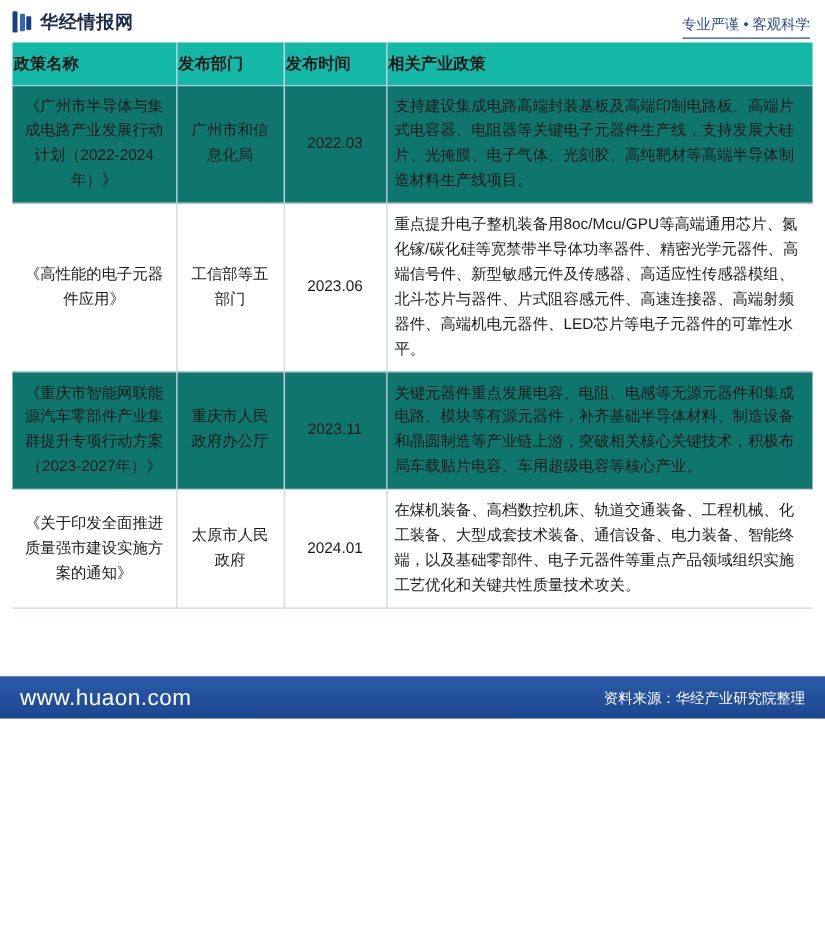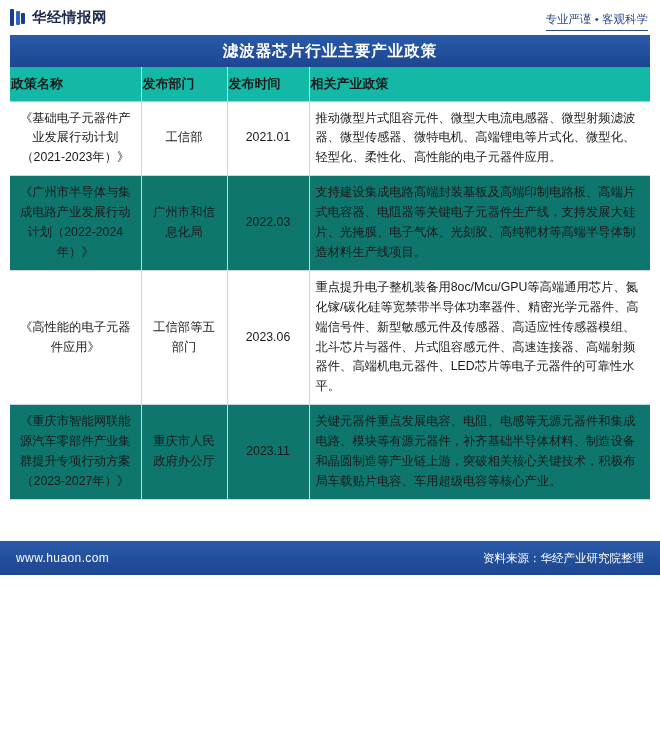--- a/index.html
+++ b/index.html
@@ -127,21 +127,21 @@
     height: 34px;
     background: #1f4e9c;
     background: linear-gradient(180deg, #2a5aa8 0%, #1c4690 100%);
     display: flex;
     align-items: center;
     justify-content: space-between;
     padding: 0 16px;
   }
   .footer .site {
     color: #ffffff;
-    font-size: 12px;
+    font-size: 18px;
     letter-spacing: 0.4px;
   }
   .footer .source {
     color: #ffffff;
     font-size: 11.5px;
   }
 </style>
 </head>
 <body>
 
@@ -152,58 +152,55 @@
       <span class="brand-mark">
           <i></i>
           <i></i>
           <i></i>
         </span>
       <span class="brand-text">华经情报网</span>
     </div>
     <div class="tagline">专业严谨 • 客观科学</div>
   </div>
 
-  <div class="title-band">
-    <span>滤波器芯片行业主要产业政策</span>
-  </div>
 
   <table class="policy">
     <thead>
       <tr>
         <th class="c-name vline">政策名称</th>
         <th class="c-dept vline">发布部门</th>
         <th class="c-date vline">发布时间</th>
         <th class="c-policy">相关产业政策</th>
       </tr>
     </thead>
     <tbody>
-      <tr>
-        <td class="c-name vline">《基础电子元器件产业发展行动计划（2021-2023年）》</td>
-        <td class="c-dept vline">工信部</td>
-        <td class="c-date vline">2021.01</td>
-        <td class="c-policy">推动微型片式阻容元件、微型大电流电感器、微型射频滤波器、微型传感器、微特电机、高端锂电等片式化、微型化、轻型化、柔性化、高性能的电子元器件应用。</td>
-      </tr>
       <tr class="alt">
         <td class="c-name vline">《广州市半导体与集成电路产业发展行动计划（2022-2024年）》</td>
         <td class="c-dept vline">广州市和信息化局</td>
         <td class="c-date vline">2022.03</td>
         <td class="c-policy">支持建设集成电路高端封装基板及高端印制电路板、高端片式电容器、电阻器等关键电子元器件生产线，支持发展大硅片、光掩膜、电子气体、光刻胶、高纯靶材等高端半导体制造材料生产线项目。</td>
       </tr>
       <tr>
         <td class="c-name vline">《高性能的电子元器件应用》</td>
         <td class="c-dept vline">工信部等五部门</td>
         <td class="c-date vline">2023.06</td>
         <td class="c-policy">重点提升电子整机装备用8oc/Mcu/GPU等高端通用芯片、氮化镓/碳化硅等宽禁带半导体功率器件、精密光学元器件、高端信号件、新型敏感元件及传感器、高适应性传感器模组、北斗芯片与器件、片式阻容感元件、高速连接器、高端射频器件、高端机电元器件、LED芯片等电子元器件的可靠性水平。</td>
       </tr>
       <tr class="alt">
         <td class="c-name vline">《重庆市智能网联能源汽车零部件产业集群提升专项行动方案（2023-2027年）》</td>
         <td class="c-dept vline">重庆市人民政府办公厅</td>
         <td class="c-date vline">2023.11</td>
         <td class="c-policy">关键元器件重点发展电容、电阻、电感等无源元器件和集成电路、模块等有源元器件，补齐基础半导体材料、制造设备和晶圆制造等产业链上游，突破相关核心关键技术，积极布局车载贴片电容、车用超级电容等核心产业。</td>
       </tr>
+      <tr>
+        <td class="c-name vline">《关于印发全面推进质量强市建设实施方案的通知》</td>
+        <td class="c-dept vline">太原市人民政府</td>
+        <td class="c-date vline">2024.01</td>
+        <td class="c-policy">在煤机装备、高档数控机床、轨道交通装备、工程机械、化工装备、大型成套技术装备、通信设备、电力装备、智能终端，以及基础零部件、电子元器件等重点产品领域组织实施工艺优化和关键共性质量技术攻关。</td>
+      </tr>
     </tbody>
   </table>
 
   <div class="footer">
     <span class="site">www.huaon.com</span>
     <span class="source">资料来源：华经产业研究院整理</span>
   </div>
 
 </div>
 

